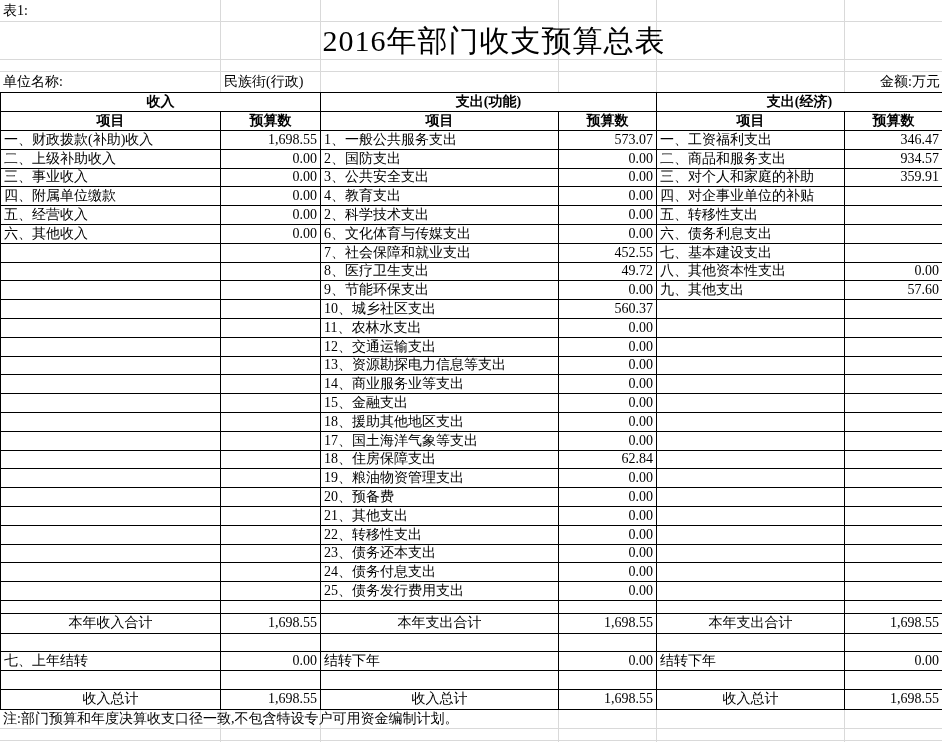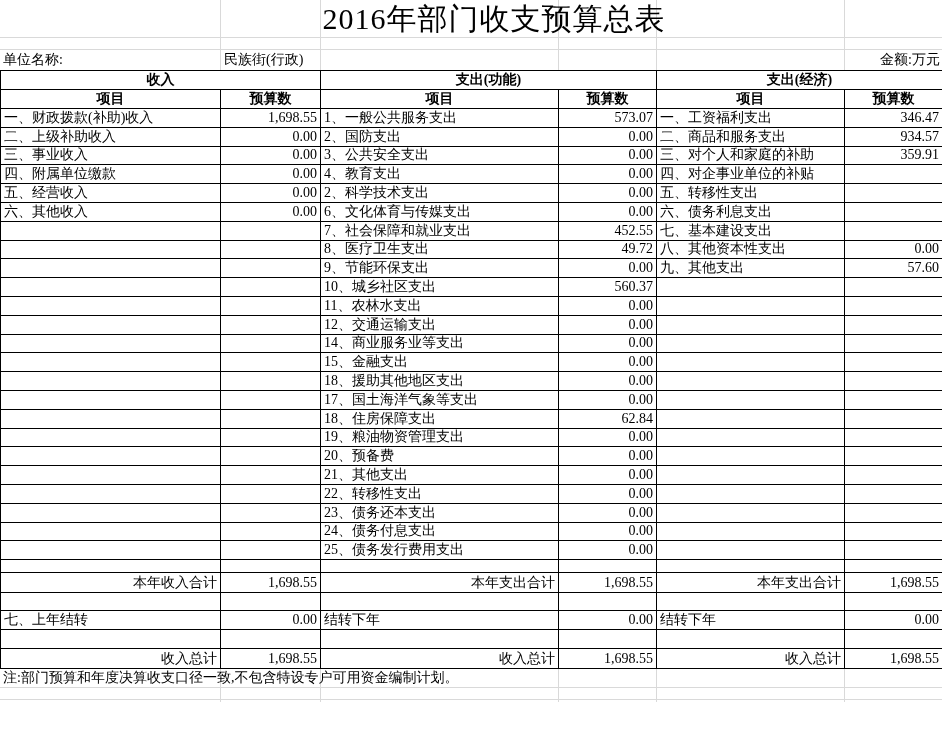--- a/index.html
+++ b/index.html
@@ -60,27 +60,30 @@
   tr.group-header{height:19px;padding-left:31px;}
   tr.col-header{height:19px;}
   tr.body-row{height:18.8px;}
   tr.sp-13{height:13px;}
   tr.sp-18{height:18px;}
   tr.sp-19{height:19px;}
   tr.total-row{height:20px;}
   tr.carryover-row{height:19px;}
   td.item{text-align:left;}
   td.num{text-align:right;}
-  td.center{text-align:right;}
+  td.center{text-align:center;}
 </style>
 </head>
 <body>
 
 <div class="sheet">
 
+  <div class="grow" style="height:22px">
+    <span class="txt" style="left:3px">表1:</span>
+  </div>
 
   <div class="grow title-row" style="height:38px">
     <div class="title">2016年部门收支预算总表</div>
   </div>
 
   <div class="grow" style="height:12px"></div>
 
   <div class="grow no-bb" style="height:20px">
     <span class="txt" style="left:3px">单位名称:</span>
     <span class="txt" style="left:224px">民族街(行政)</span>
@@ -204,20 +207,28 @@
           <td class="item"></td>
           <td class="num"></td>
           <td class="item">12、交通运输支出</td>
           <td class="num">0.00</td>
           <td class="item"></td>
           <td class="num"></td>
         </tr>
         <tr class="body-row">
           <td class="item"></td>
           <td class="num"></td>
+          <td class="item">13、资源勘探电力信息等支出</td>
+          <td class="num">0.00</td>
+          <td class="item"></td>
+          <td class="num"></td>
+        </tr>
+        <tr class="body-row">
+          <td class="item"></td>
+          <td class="num"></td>
           <td class="item">14、商业服务业等支出</td>
           <td class="num">0.00</td>
           <td class="item"></td>
           <td class="num"></td>
         </tr>
         <tr class="body-row">
           <td class="item"></td>
           <td class="num"></td>
           <td class="item">15、金融支出</td>
           <td class="num">0.00</td>

